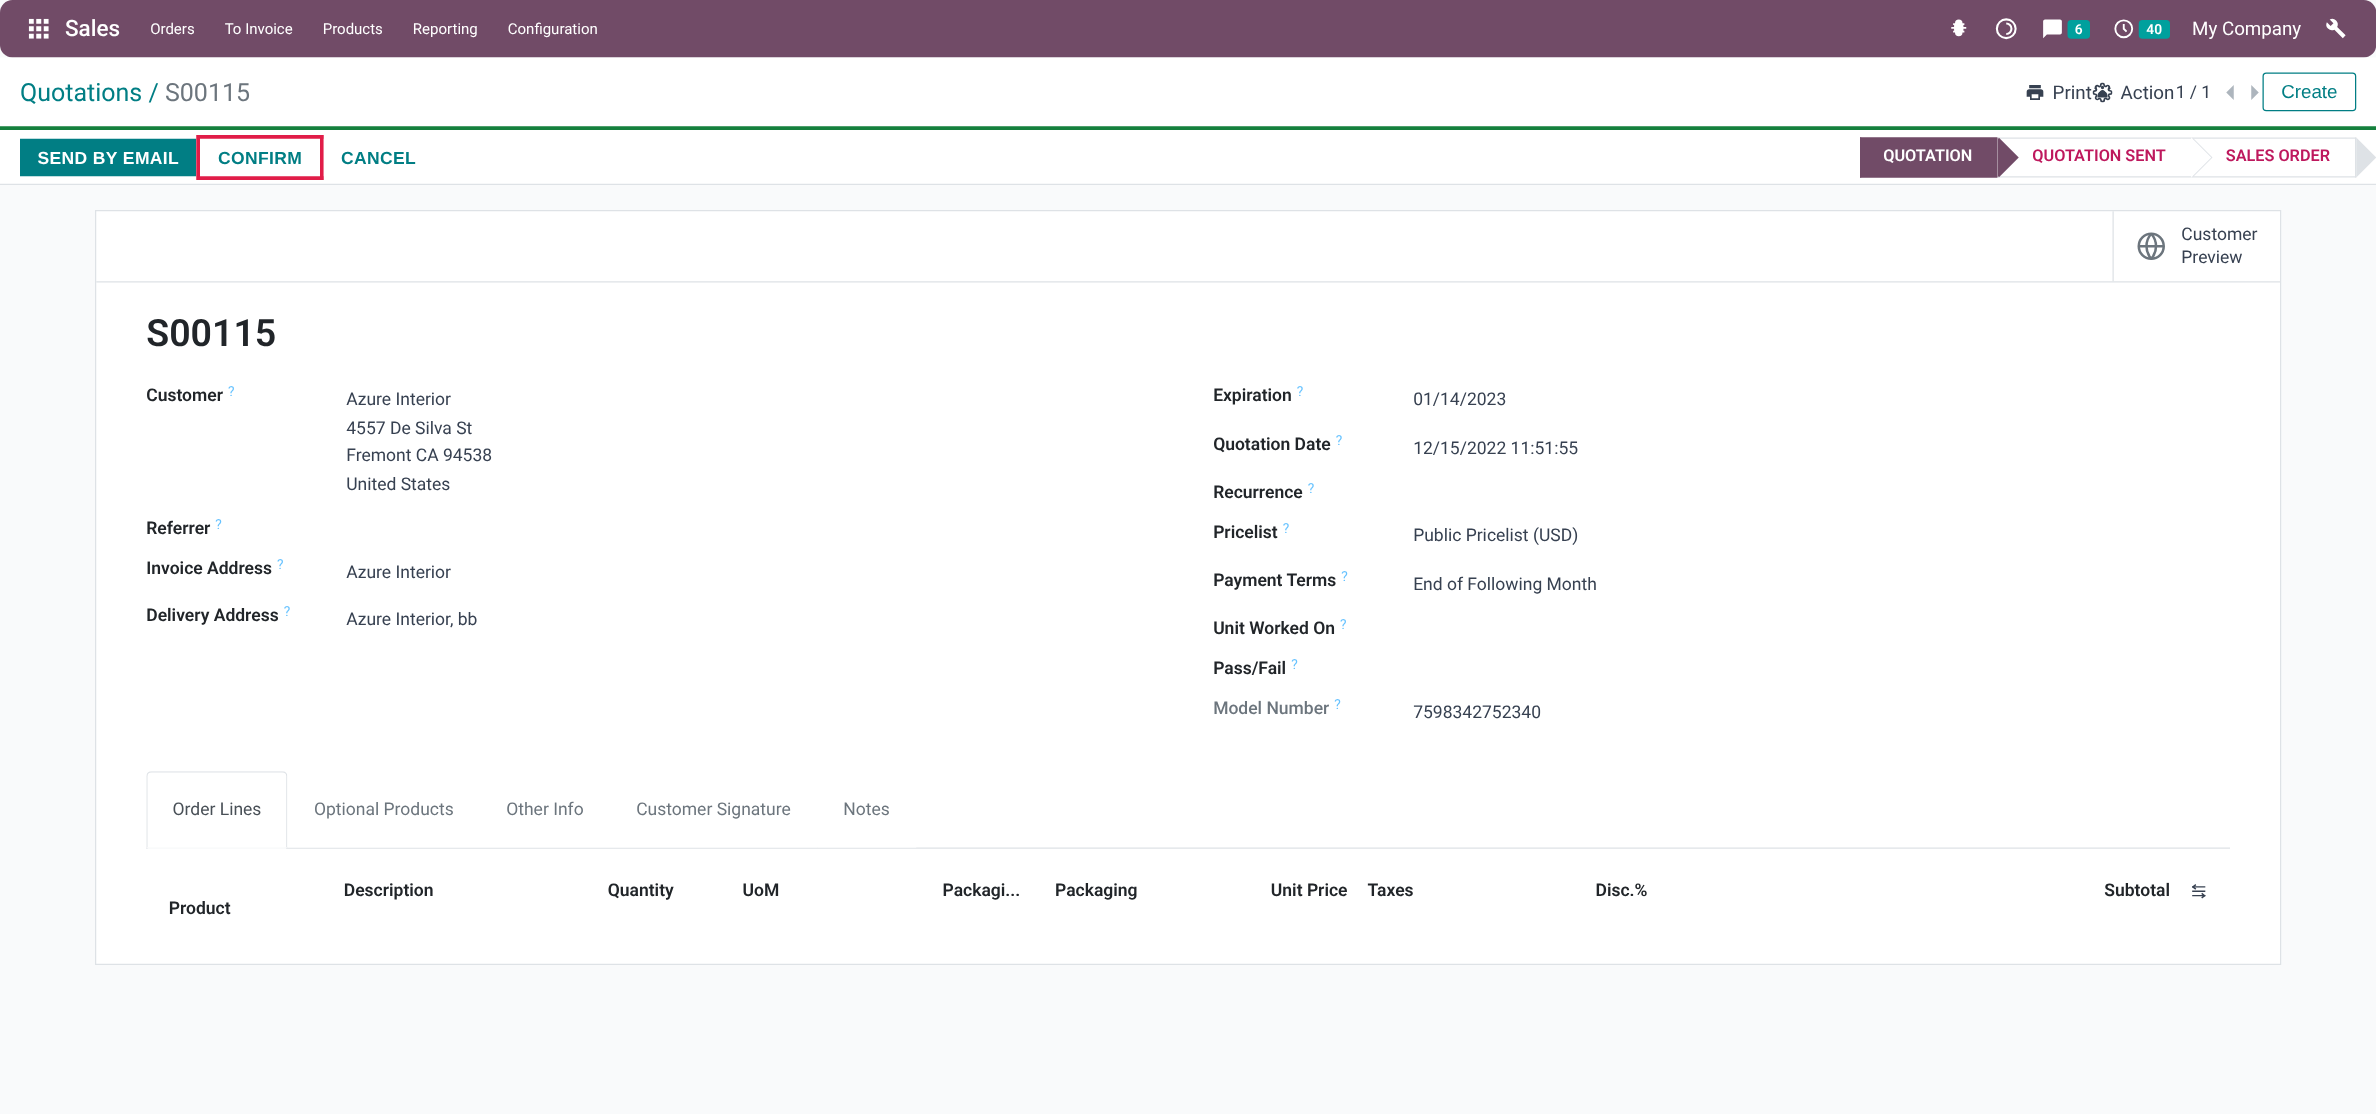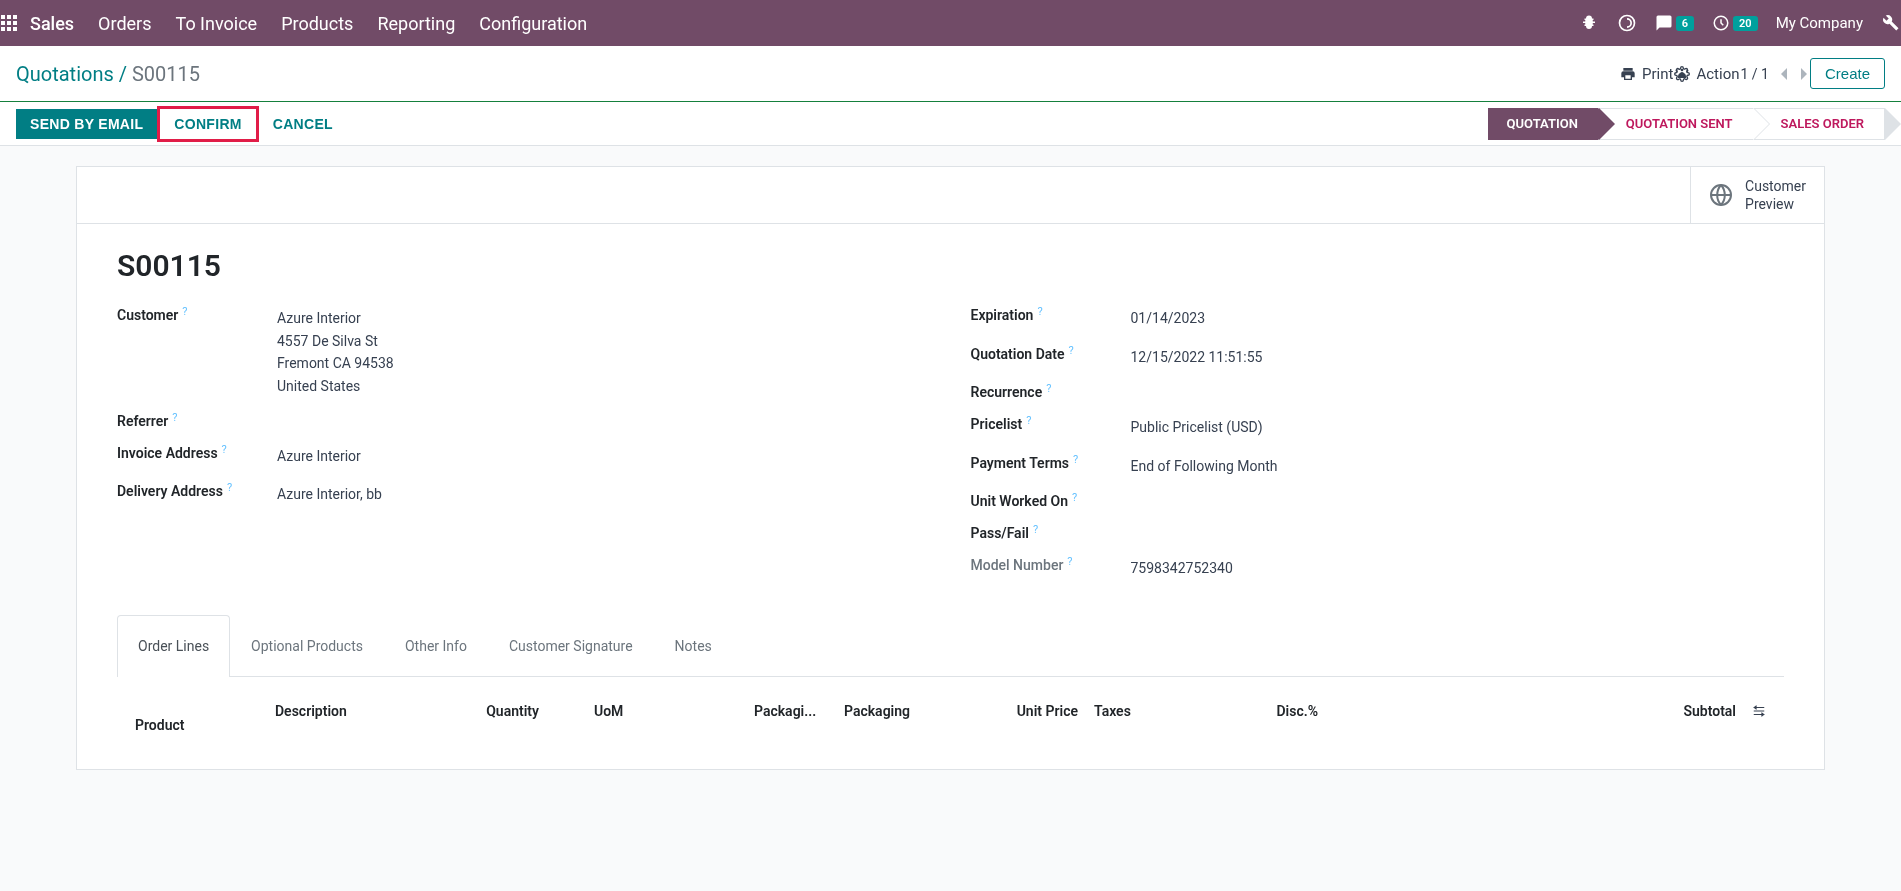--- a/index.html
+++ b/index.html
@@ -1,27 +1,27 @@
 <!DOCTYPE html>
 <html><head>
 <meta charset="utf-8">
 <style>
 * { box-sizing: border-box; margin: 0; padding: 0; }
 body { font-family: -apple-system, BlinkMacSystemFont, "Segoe UI", Roboto, "Helvetica Neue", Arial, sans-serif; font-size: 14px; color: #374151; background: #f9fafb; }
-.topbar { background: #714b67; color: #fff; display: flex; align-items: center; height: 46px; padding: 0 0; }
+.topbar { background: #714b67; color: #fff; display: flex; align-items: center; height: 46px; padding: 0 22px; border-radius: 10px; }
 .topbar .apps-icon { width: 18px; height: 18px; display: inline-flex; align-items: center; justify-content: center; margin-right: 12px; cursor: pointer; }
 .topbar .brand { font-size: 18px; font-weight: 500; margin-right: 24px; }
-.topbar .nav-link { color: #fff; margin-right: 24px; cursor: pointer; font-size: 18px; }
+.topbar .nav-link { color: #fff; margin-right: 24px; cursor: pointer; font-size: 12px; }
 .topbar .right { margin-left: auto; display: flex; align-items: center; gap: 18px; }
 .topbar .icon-btn { width: 20px; height: 20px; cursor: pointer; display: inline-flex; align-items: center; justify-content: center; position: relative; }
 .topbar .badge { background: #00a09d; color: #fff; font-size: 11px; padding: 1px 6px; border-radius: 3px; margin-left: 3px; font-weight: 600; }
 .topbar .company { font-size: 15px; cursor: pointer; }
 .topbar .avatar { width: 26px; height: 26px; border-radius: 50%; background: linear-gradient(135deg,#d4a574,#8b6f47); display: inline-block; margin-right: 6px; }
 .topbar .user { display: flex; align-items: center; font-size: 15px; cursor: pointer; }
-.subbar { background: #fff; display: flex; align-items: center; padding: 12px 16px; border-bottom: 1px solid #15803d; }
+.subbar { background: #fff; display: flex; align-items: center; padding: 12px 16px; border-bottom: 3px solid #15803d; }
 .breadcrumb { font-size: 20px; color: #017e84; }
 .breadcrumb .current { color: #6c757d; }
 .subbar .right-controls { margin-left: auto; display: flex; align-items: center; gap: 1px; }
 .ctrl-btn { cursor: pointer; color: #374151; font-size: 15px; display: inline-flex; align-items: center; gap: 6px; }
 .pager { color: #374151; display: flex; align-items: center; gap: 10px; }
 .pager .arrow { color: #adb5bd; cursor: pointer; }
 .create-btn { border: 1px solid #017e84; color: #017e84; padding: 6px 14px; background: #fff; cursor: pointer; font-size: 15px; border-radius: 3px; }
 .statusbar-row { background: #fff; display: flex; align-items: center; padding: 0 16px; border-bottom: 1px solid #dee2e6; height: 44px; }
 .btn { padding: 7px 14px; font-size: 14px; font-weight: 600; cursor: pointer; border: none; letter-spacing: 0.3px; }
 .btn-primary { background: #017e84; color: #fff; }
@@ -108,21 +108,21 @@
       <svg width="18" height="18" viewBox="0 0 24 24" fill="#fff">
           <path d="M20 2H4a2 2 0 00-2 2v18l4-4h14a2 2 0 002-2V4a2 2 0 00-2-2z"></path>
         </svg>
       <span class="badge">6</span>
     </span>
     <span class="icon-btn" style="width:auto;">
       <svg width="18" height="18" viewBox="0 0 24 24" fill="none" stroke="#fff" stroke-width="2">
           <circle cx="12" cy="12" r="9"></circle>
           <path d="M12 7v5l3 3"></path>
         </svg>
-      <span class="badge">20</span>
+      <span class="badge">40</span>
     </span>
     <span class="company">My Company</span>
     <span class="icon-btn">
       <svg width="18" height="18" viewBox="0 0 24 24" fill="#fff">
           <path d="M22 19l-9-9a6 6 0 00-8-8L9 6 6 9 2 5a6 6 0 008 8l9 9 3-3z"></path>
         </svg>
     </span>
   </div>
 </div>
 

